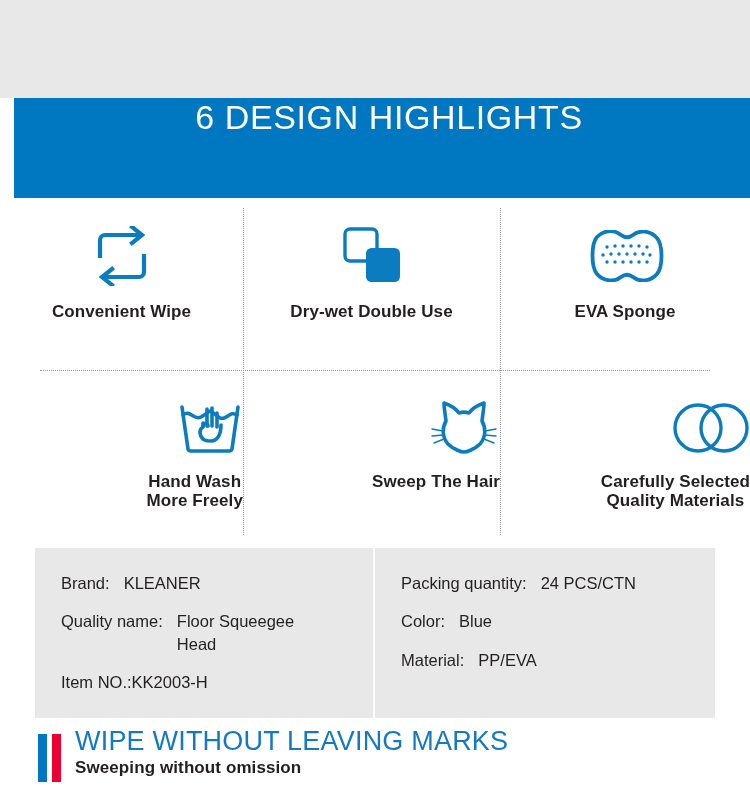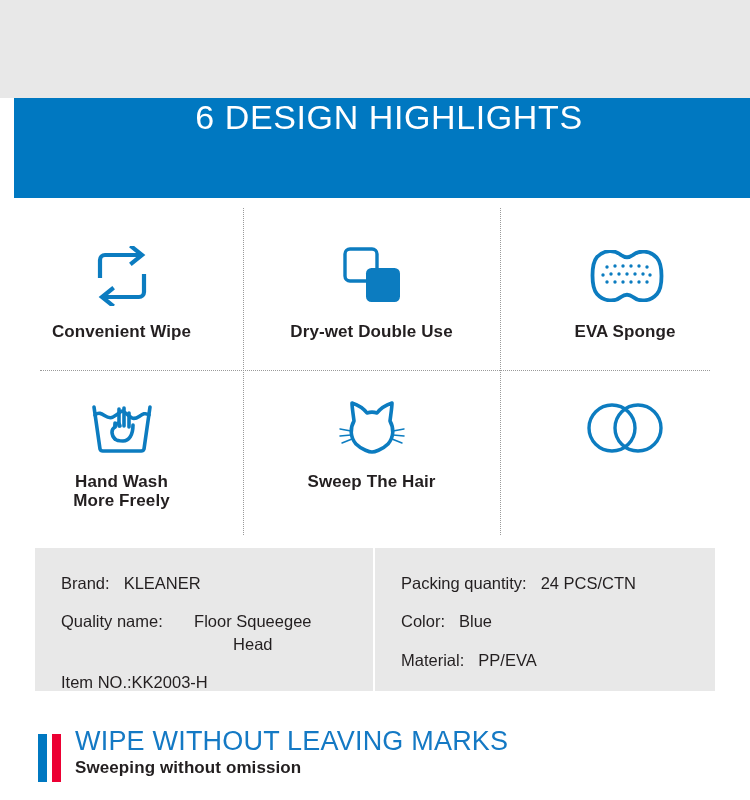--- a/index.html
+++ b/index.html
@@ -74,24 +74,24 @@
     display: grid;
     grid-template-columns: 243px 257px 250px;
     grid-template-rows: 172px 173px;
     height: 345px;
   }
   .cell {
     display: flex;
     flex-direction: column;
     align-items: center;
     justify-content: flex-start;
-    padding-top: 42px;
+    padding-top: 22px;
     box-sizing: border-box;
   }
-  .cell.row2 { padding-top: 22px; }
+  .cell.row2 { padding-top: 22px; align-items: flex-end; }
   .icon-box {
     height: 72px;
     display: flex;
     align-items: center;
     justify-content: center;
   }
   .cell-label {
     margin-top: 10px;
     font-size: 17px;
     font-weight: bold;
@@ -106,42 +106,42 @@
   
   .panels {
     position: absolute;
     left: 0; top: 548px;
     width: 750px;
     height: 148px;
   }
   .panel {
     position: absolute;
     top: 0;
-    height: 143px;
+    height: 170px;
     background: #e8e8e8;
     box-sizing: border-box;
     padding: 24px 0 0 26px;
   }
   .panel-left { left: 35px; width: 338px; }
   .panel-right { left: 375px; width: 340px; }
 
   .info-row {
     display: flex;
     align-items: flex-start;
     font-size: 16.5px;
     color: #231f20;
     margin-bottom: 16px;
     line-height: 1.35;
   }
   .info-label { white-space: nowrap; }
   .info-value {
     margin-left: 14px;
     max-width: 152px;
   }
-  .info-value.wrap { text-align: center; }
+  .info-value.wrap { text-align: left; }
 
   
   .footer {
     position: absolute;
     left: 0; top: 726px;
     width: 668px;
     height: 74px;
     display: flex;
     align-items: flex-start;
     padding-left: 38px;
@@ -281,20 +281,22 @@
       <div class="cell-label">Sweep The Hair</div>
     </div>
 
     <div class="cell row2">
       <div class="icon-box">
         <svg width="78" height="58" viewBox="0 0 78 58">
           <circle cx="26" cy="29" r="23" fill="none" stroke="#0c7cc0" stroke-width="3.4"></circle>
           <circle cx="52" cy="29" r="23" fill="none" stroke="#0c7cc0" stroke-width="3.4"></circle>
         </svg>
       </div>
+      <div class="cell-label">Carefully Selected
+Quality Materials</div>
     </div>
   </div>
 </div>
 
 <div class="panels">
   <div class="panel panel-left">
     <div class="info-row">
       <span class="info-label">Brand:</span>
       <span class="info-value">KLEANER</span>
     </div>

